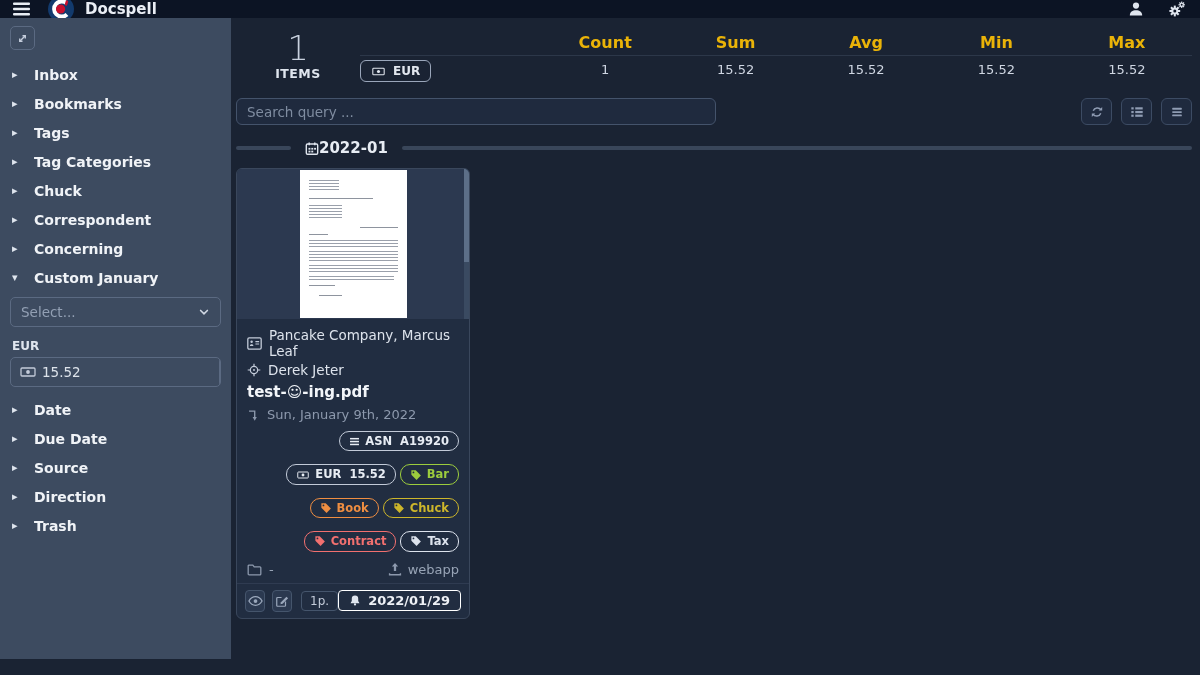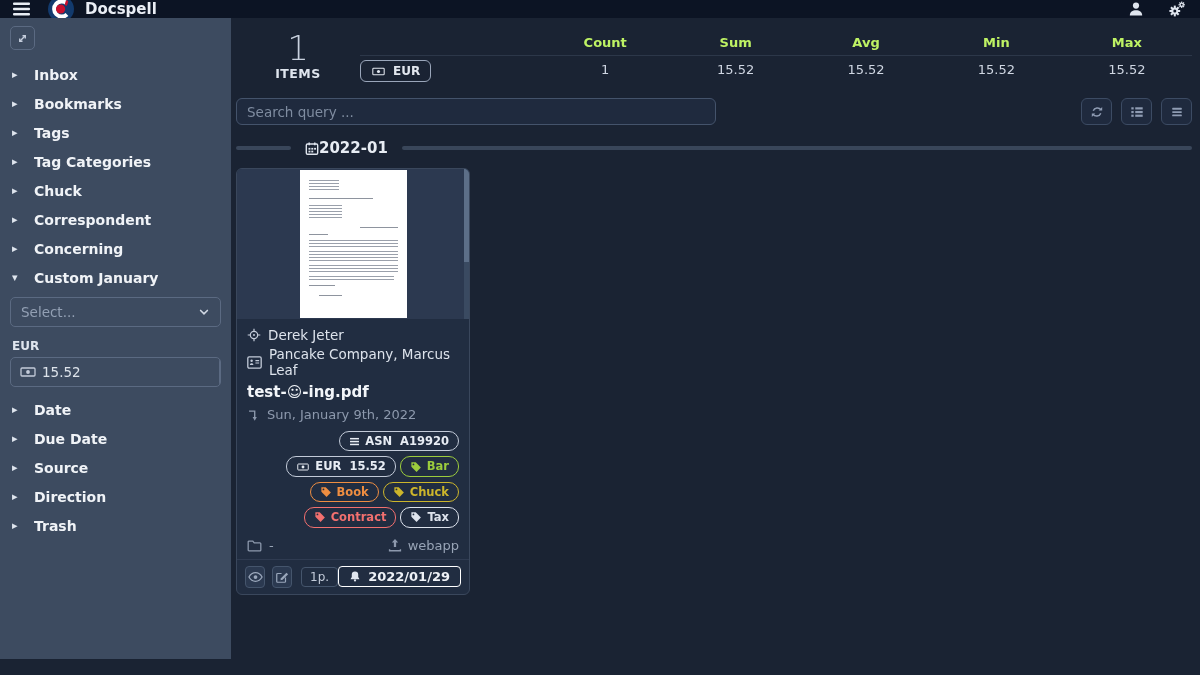--- a/index.html
+++ b/index.html
@@ -42,21 +42,21 @@
   
   .stats { display:flex; align-items:center; }
   .stats-left { width:124px; flex:none; text-align:center; }
   .stats-total { color:#c9d1df; font-size:34px; font-weight:300; line-height:1.05; }
   .stats-total-label { color:#dfe5ee; font-size:12.5px; font-weight:bold; letter-spacing:0.5px; }
   .stats-table { flex:1; }
   .stats-row { display:flex; align-items:center; height:26px; }
   .stats-row.head { border-bottom:1px solid #2c3749; }
   .stats-cell { flex:1; text-align:center; }
   .stats-cell.first { flex:none; width:180px; text-align:left; }
-  .stats-head-cell { color:#bef264; font-size:13px; font-weight:bold; }
+  .stats-head-cell { color:#eab308; font-size:16px; font-weight:bold; }
   .stats-val-cell { color:#cfd6e2; font-size:13px; }
   .currency-badge { display:inline-flex; align-items:center; gap:7px; border:1px solid #9aa6ba;
     border-radius:6px; padding:3px 10px; color:#e2e7ef; font-size:12px; font-weight:bold; margin-top:4px; }
 
   
   .search-row { display:flex; align-items:center; margin-top:16px; }
   .search-input { width:480px; height:27px; background:#1f2a3e; border:1px solid #44536b;
     border-radius:6px; color:#dde3ea; font-size:13.5px; padding:0 10px; outline:none; font-family:inherit; }
   .search-input::placeholder { color:#7f8ca0; }
   .search-row .spacer { flex:1; }
@@ -82,21 +82,21 @@
   .preview-scroll { position:absolute; right:0; top:0; bottom:0; width:5px; background:#3a4a61; }
   .preview-thumb { position:absolute; right:0; top:0; width:5px; height:62%; background:#5d6f88; }
 
   .card-body { padding:8px 10px 6px 10px; }
   .meta-row { display:flex; align-items:center; gap:7px; color:#dde3ec; font-size:13.5px; margin-bottom:3px; }
   .meta-row svg { color:#c3cbd9; flex:none; }
   .card-title { color:#f2f5f9; font-weight:bold; font-size:15px; margin:5px 0 6px 0; }
   .date-row { display:flex; align-items:center; gap:7px; color:#8d99ad; font-size:13px; }
   .date-row svg { color:#8d99ad; }
 
-  .tag-list { display:flex; flex-wrap:wrap; justify-content:flex-end; gap:5px 4px; margin-top:9px; }
+  .tag-list { display:flex; flex-wrap:wrap; justify-content:flex-end; gap:13px 4px; margin-top:9px; }
   .badge { display:inline-flex; align-items:center; gap:5px; border:1px solid; border-radius:10px;
     padding:2px 9px; font-size:11.5px; font-weight:bold; line-height:1.25; }
   .badge.info { color:#e8edf4; border-color:#c2cad8; }
   .badge .sub { margin-left:3px; }
   .badge svg { flex:none; }
 
   .folder-row { display:flex; align-items:center; margin-top:10px; color:#98a4b6; font-size:13px; }
   .folder-row .grow { flex:1; }
   .folder-row svg { color:#8d99ad; }
   .folder-name { margin-left:7px; }
@@ -363,35 +363,35 @@
           <div style="height:9px;"></div>
           <div class="pline" style="width:26%;margin-left:12%;"></div>
         </div>
         <div class="preview-scroll">
           <div class="preview-thumb"></div>
         </div>
       </div>
 
       <div class="card-body">
         <div class="meta-row">
-          <svg width="14" height="14" viewBox="0 0 16 16">
-            <circle cx="8" cy="8" r="4.2" fill="none" stroke="currentColor" stroke-width="1.4"></circle>
-            <path d="M8 0.8v3M8 12.2v3M0.8 8h3M12.2 8h3" stroke="currentColor" stroke-width="1.4"></path>
-            <circle cx="8" cy="8" r="1.1" fill="currentColor"></circle>
-          </svg>
-          <span>Derek Jeter</span>
-        </div>
-        <div class="meta-row">
           <svg width="15" height="13" viewBox="0 0 16 14">
             <rect x="0.8" y="1" width="14.4" height="12" rx="1.4" fill="none" stroke="currentColor" stroke-width="1.4"></rect>
             <circle cx="4.9" cy="5.2" r="1.3" fill="currentColor"></circle>
             <path d="M3 9.8c0-1.2.9-1.9 1.9-1.9s1.9.7 1.9 1.9z" fill="currentColor"></path>
             <path d="M9 5h4M9 7.6h4" stroke="currentColor" stroke-width="1.2"></path>
           </svg>
           <span>Pancake Company, Marcus Leaf</span>
+        </div>
+        <div class="meta-row">
+          <svg width="14" height="14" viewBox="0 0 16 16">
+            <circle cx="8" cy="8" r="4.2" fill="none" stroke="currentColor" stroke-width="1.4"></circle>
+            <path d="M8 0.8v3M8 12.2v3M0.8 8h3M12.2 8h3" stroke="currentColor" stroke-width="1.4"></path>
+            <circle cx="8" cy="8" r="1.1" fill="currentColor"></circle>
+          </svg>
+          <span>Derek Jeter</span>
         </div>
         <div class="card-title">test-☺-ing.pdf</div>
         <div class="date-row">
           <svg width="13" height="14" viewBox="0 0 16 16">
             <path d="M2.5 3.2h7v7.5" fill="none" stroke="currentColor" stroke-width="1.7"></path>
             <polygon points="9.5,15 6.9,10.4 12.1,10.4" fill="currentColor"></polygon>
           </svg>
           <span>Sun, January 9th, 2022</span>
         </div>
 

